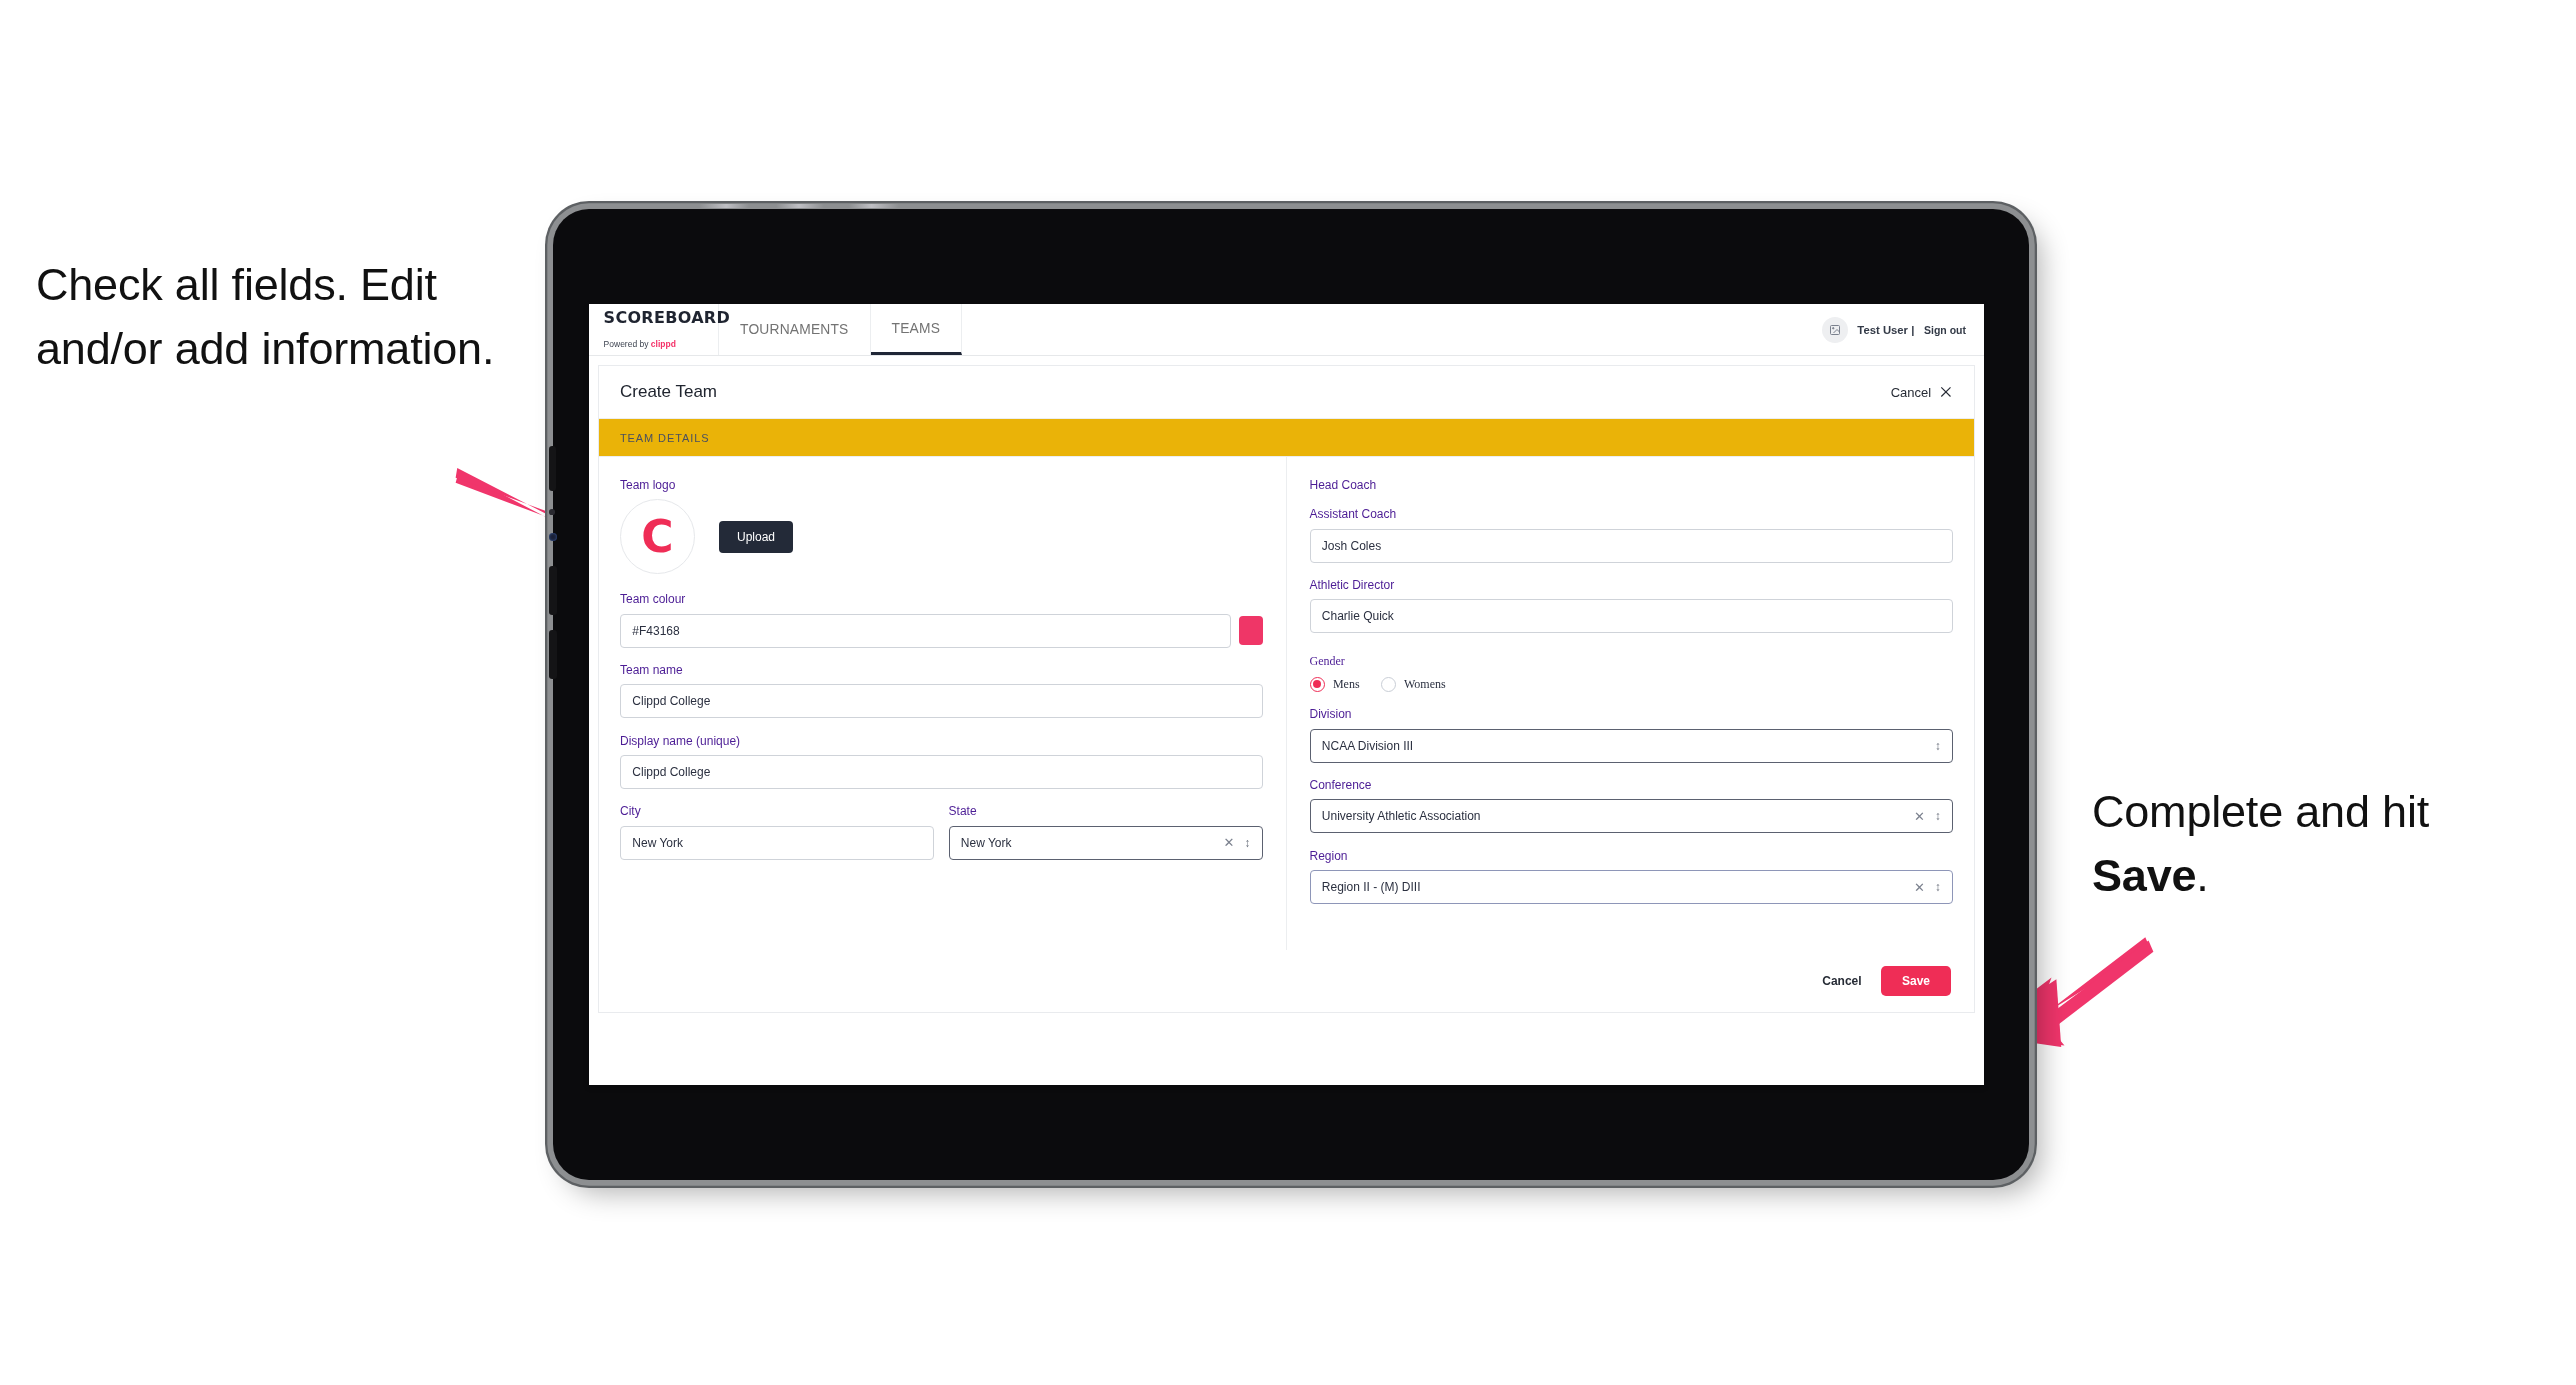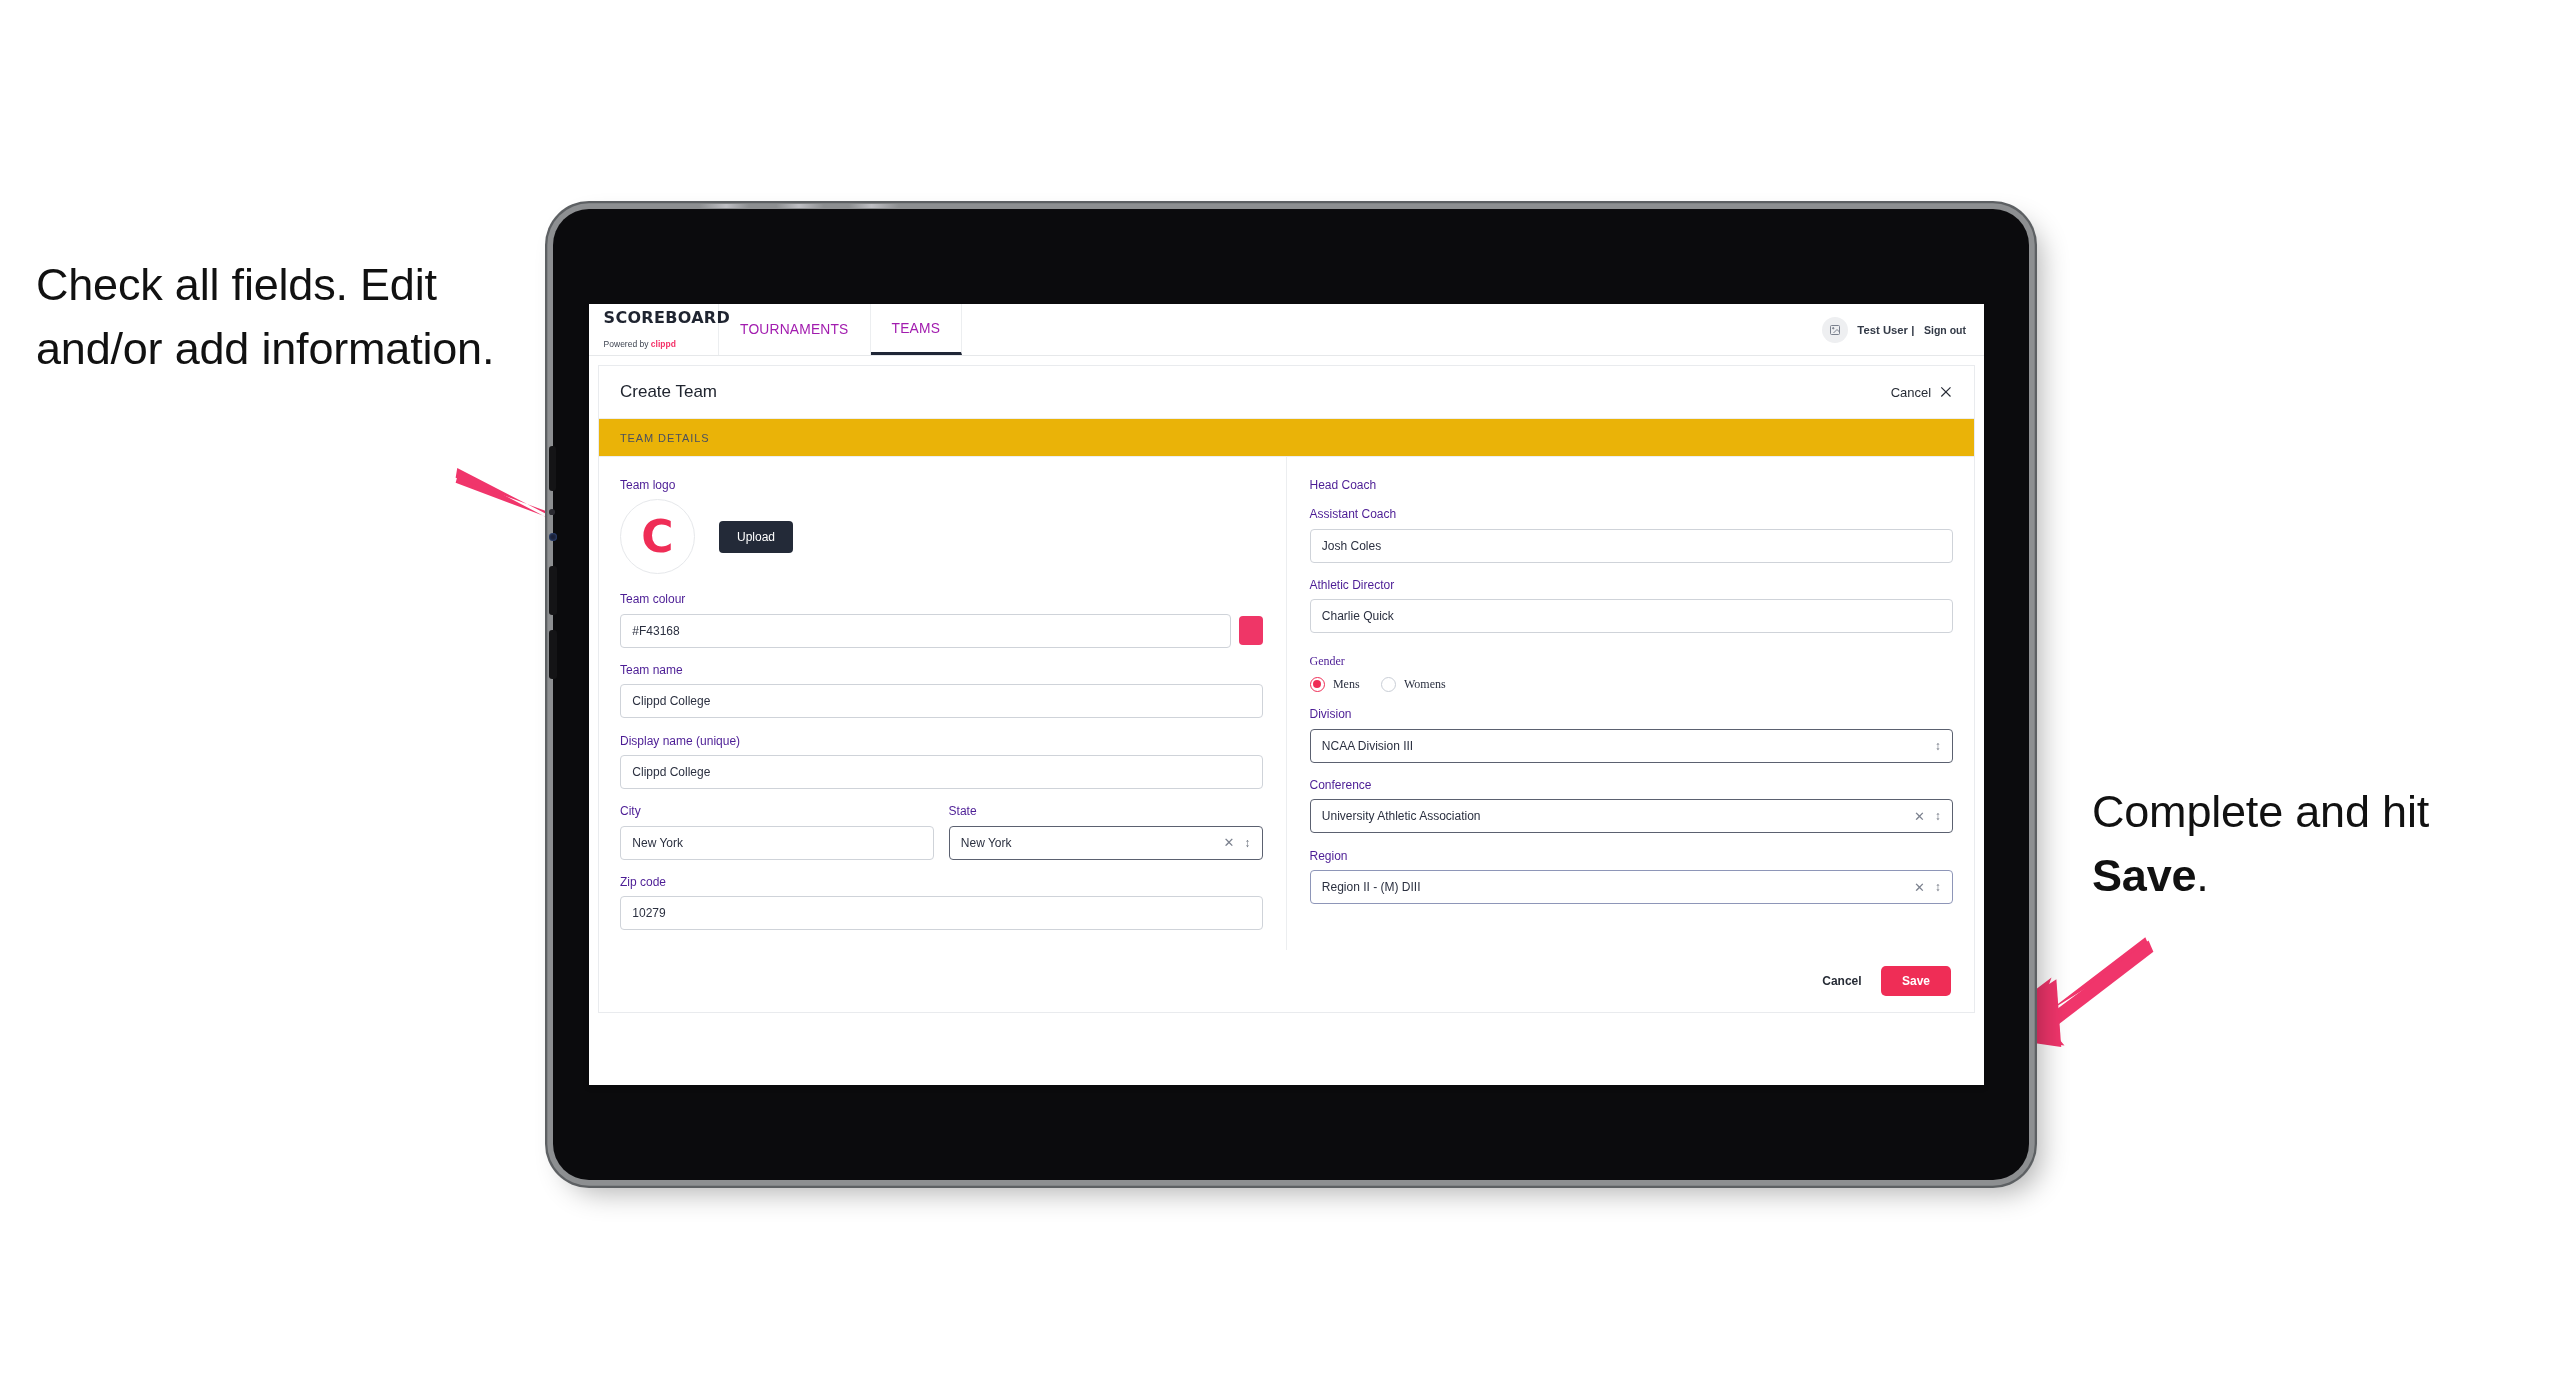--- a/index.html
+++ b/index.html
@@ -42,21 +42,21 @@
     background:#ffffff;overflow:hidden;
     box-shadow:0 1.6px 5.7px rgba(0,0,0,.22);
   }
 
   
   #topnav{height:51px;background:#ffffff;display:flex;align-items:stretch;border-bottom:0.8px solid #e6e8ea;position:relative;}
   #brand{width:130px;display:flex;flex-direction:column;justify-content:center;padding-left:14.6px;border-right:0.8px solid #eceef0;box-sizing:border-box;}
   #brand-title{font-family:"DejaVu Sans", sans-serif;font-weight:bold;font-size:16px;letter-spacing:0.3px;color:#1f2430;line-height:1;}
   #brand-sub{font-size:8.5px;color:#3d4350;margin-top:14px;line-height:1;}
   #brand-sub .pink{color:#f43168;font-weight:bold;}
-  .navtab{display:flex;align-items:center;padding:0 21px;font-size:13.8px;color:#a21caf;letter-spacing:0.2px;border-right:0.8px solid #eceef0;box-sizing:border-box;}
+  .navtab{display:flex;align-items:center;padding:0 21px;font-size:13.8px;color:#737373;letter-spacing:0.2px;border-right:0.8px solid #eceef0;box-sizing:border-box;}
   .navtab.active{border-bottom:3.2px solid #1f2636;}
   #nav-right{margin-left:auto;display:flex;align-items:center;padding-right:18px;gap:9.7px;}
   #avatar{width:26px;height:26px;border-radius:50%;background:#eeeff1;display:flex;align-items:center;justify-content:center;}
   #user-name{font-size:11.3px;color:#333a47;font-weight:bold;}
   #sign-out{font-size:10.5px;color:#333a47;font-weight:bold;}
 
   
   #page-card{margin:9px 9px 0 9px;background:#fff;border:0.8px solid #e9ebee;border-bottom:none;}
   #card-head{height:52px;display:flex;align-items:center;padding:0 21px;border-bottom:0.8px solid #eceef0;}
   #card-title{font-size:17px;color:#20252f;}
@@ -225,26 +225,20 @@
             <div>
               <span class="lbl">State</span>
               <div class="inp dark-border">
                 <span class="val">New York</span>
                 <span class="iconbtn">✕</span>
                 <span class="chev">↕</span>
               </div>
             </div>
           </div>
 
-          <div class="fld">
-            <span class="lbl">Zip code</span>
-            <div class="inp">
-              <span class="val">10279</span>
-            </div>
-          </div>
         </div>
 
         <div id="col-right">
 
           <div class="fld">
             <span class="lbl">Head Coach</span>
           </div>
 
           <div class="fld">
             <span class="lbl">Assistant Coach</span>

